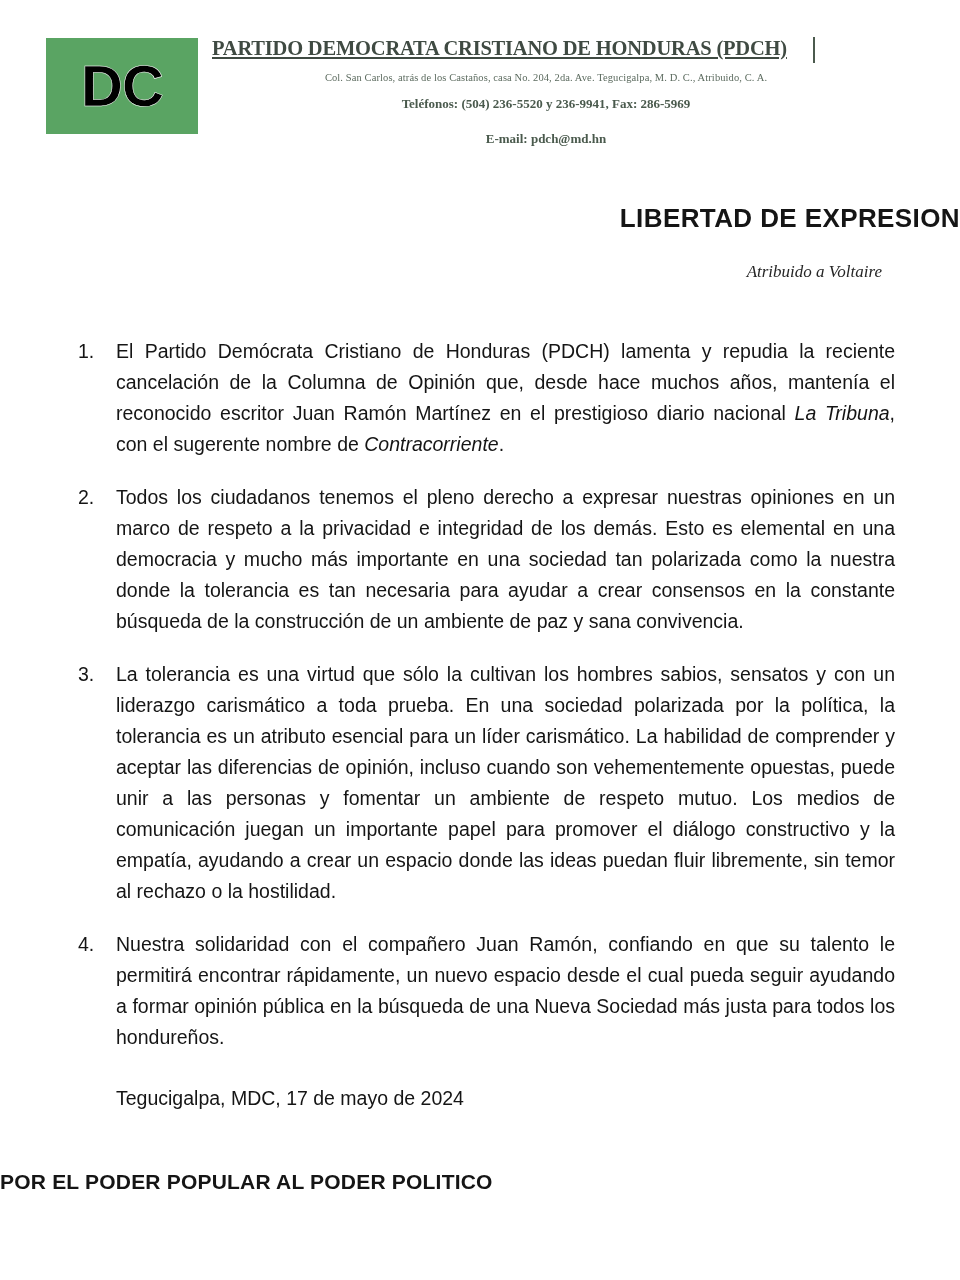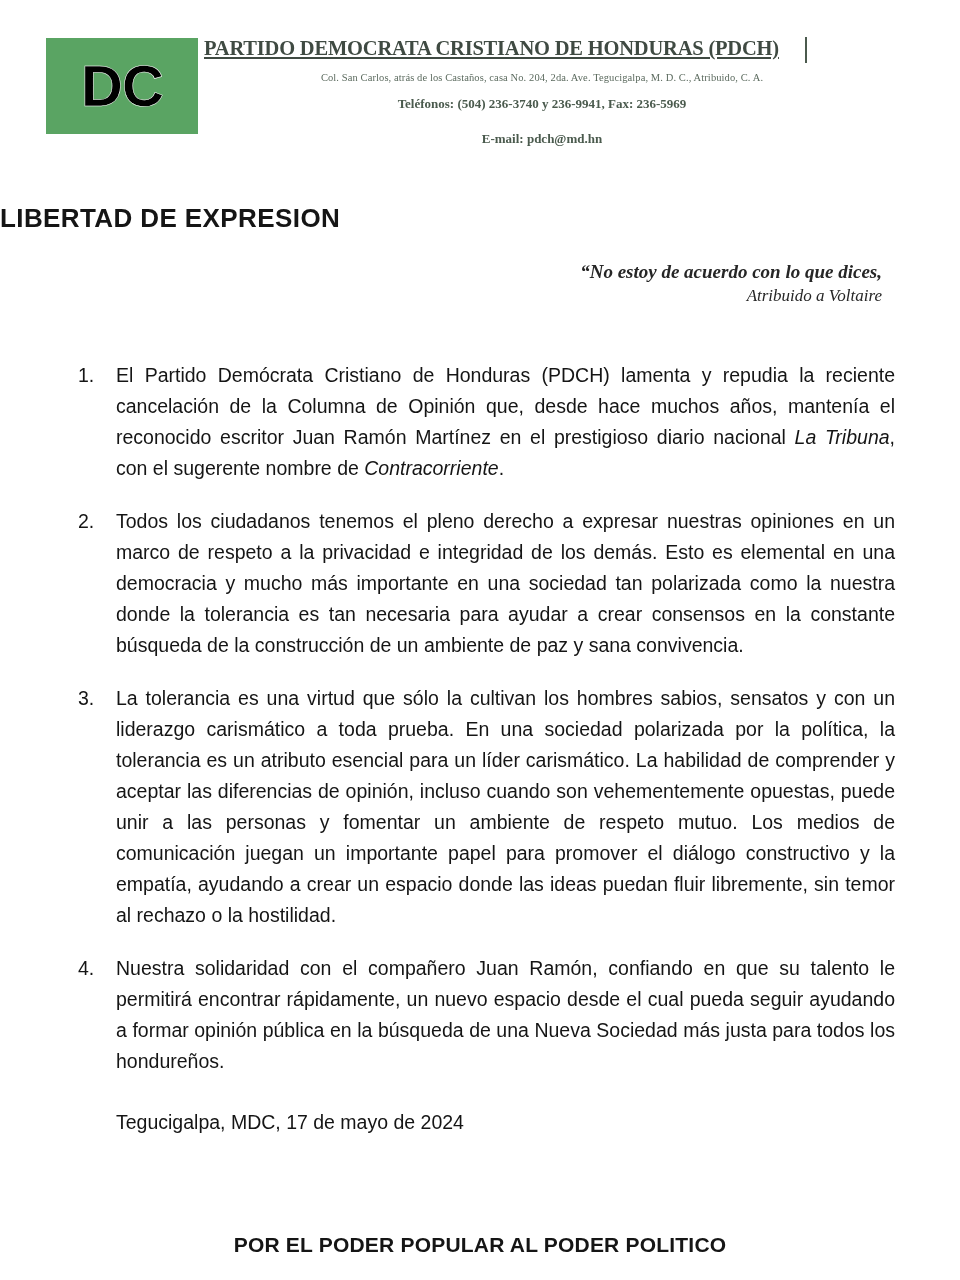--- a/index.html
+++ b/index.html
@@ -44,21 +44,21 @@
     font-weight: bold;
     font-size: 58px;
     line-height: 66px;
     color: #000000;
     letter-spacing: -1px;
     -webkit-text-stroke: 0.5px #ffffff;
   }
 
   .org-block {
     flex: 1 1 auto;
-    padding-left: 6px;
+    padding-left: 14px;
     text-align: center;
     position: relative;
   }
   .org-name-row {
     display: flex;
     align-items: flex-start;
     justify-content: flex-start;
   }
   .org-name {
     font-family: "Liberation Serif", serif;
@@ -95,21 +95,21 @@
     font-size: 13px;
     line-height: 19px;
     color: #4a5a4d;
     margin-top: 9px;
     text-align: center;
     padding-right: 40px;
   }
 
   
   .doc-title {
-    text-align: left;
+    text-align: right;
     font-weight: bold;
     font-size: 26px;
     line-height: 30px;
     letter-spacing: 0.4px;
     color: #151515;
     margin-top: 55px;
   }
 
   
   .quote-block {
@@ -161,53 +161,52 @@
 
   .date-line {
     margin: 30px 65px 16px 116px;
     font-size: 19.5px;
     line-height: 31px;
     color: #151515;
   }
 
   
   .slogan {
-    text-align: center;
+    text-align: left;
     font-weight: bold;
     font-size: 21px;
     line-height: 26px;
     letter-spacing: 0.2px;
     color: #151515;
-    margin-top: 94px;
+    margin-top: 55px;
   }
 </style>
 </head>
 <body>
 
 <div class="page">
 
   <div class="letterhead">
     <div class="logo-box">
       <span class="logo-text">DC</span>
     </div>
     <div class="org-block">
       <div class="org-name-row">
         <span class="org-name">PARTIDO DEMOCRATA CRISTIANO DE HONDURAS  (PDCH)</span>
         <span class="org-rule"></span>
       </div>
       <div class="org-address">Col. San Carlos, atrás de los Castaños, casa No. 204, 2da. Ave. Tegucigalpa, M. D. C., Atribuido, C. A.</div>
-      <div class="org-contact">Teléfonos: (504) 236-3740 y 236-9941, Fax: 236-5969</div>
+      <div class="org-contact">Teléfonos: (504) 236-5520 y 236-9941, Fax: 286-5969</div>
       <div class="org-contact" style="margin-top:16px;">E-mail: pdch@md.hn</div>
     </div>
   </div>
 
   <div class="doc-title">LIBERTAD DE EXPRESION</div>
 
   <div class="quote-block">
-    <div>“No estoy de acuerdo con lo que dices,</div>
     <div class="quote-attrib">Atribuido a Voltaire</div>
   </div>
 
   <div class="body-list">
 
     <div class="list-item">
       <div class="item-num">1.</div>
       <div class="item-text"><span>El Partido Demócrata Cristiano de Honduras (PDCH) lamenta y repudia la reciente cancelación de la Columna de Opinión que, desde hace muchos años, mantenía el reconocido escritor Juan Ramón Martínez en el prestigioso diario nacional </span><em>La Tribuna</em><span>, con el sugerente nombre de </span><em>Contracorriente</em><span>.</span></div>
     </div>
 

